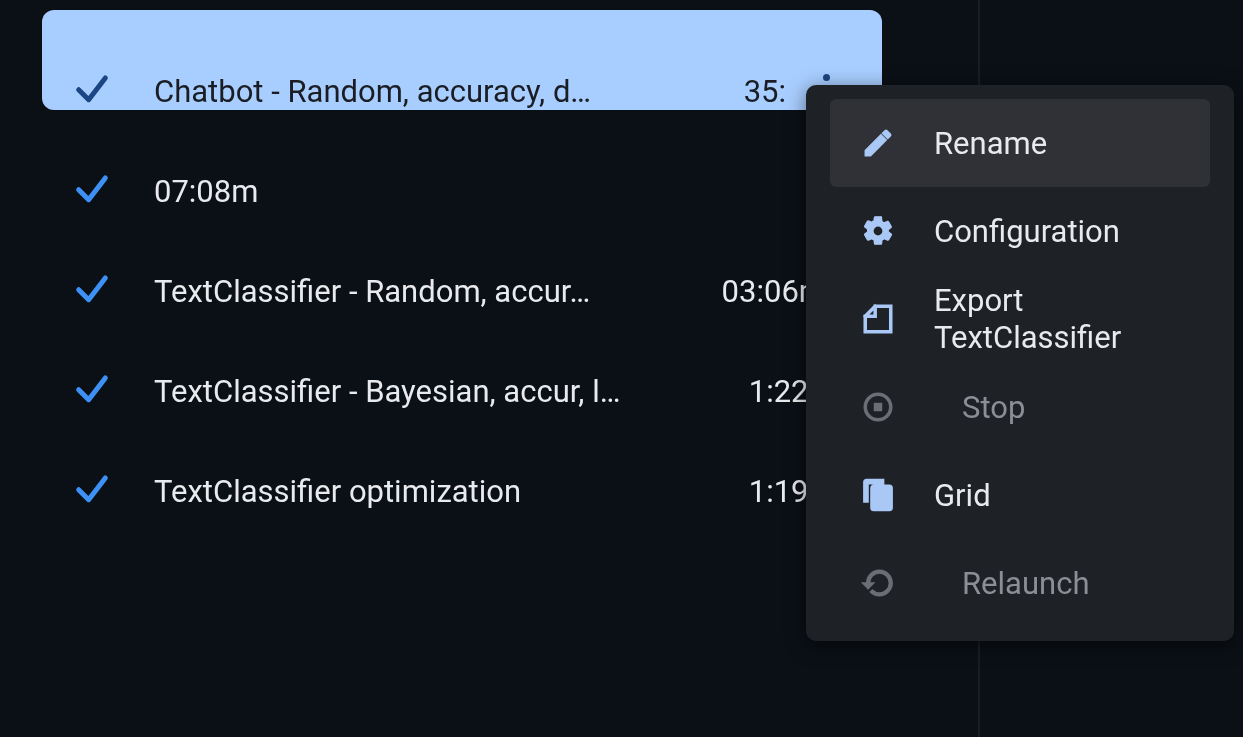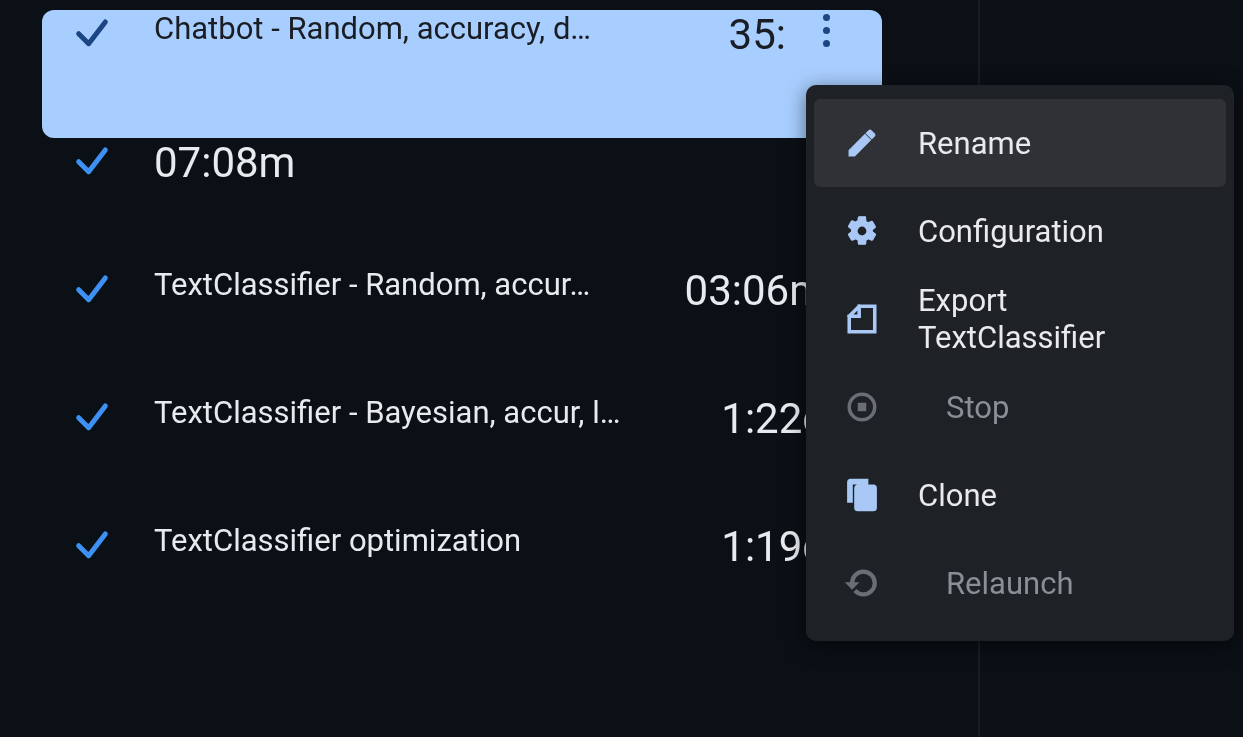--- a/index.html
+++ b/index.html
@@ -15,22 +15,22 @@
       position: relative;
       overflow: hidden;
     }
     .list-container {
       padding: 10px 0;
       width: 840px;
       margin-left: 42px;
     }
     .list-item {
       display: flex;
-      align-items: flex-start;
-      height: 128px;
+      align-items: flex-end;
+      height: 100px;
       border-radius: 12px;
       padding: 0 36px 0 28px;
       position: relative;
     }
     .list-item.selected {
       background: #a8ceff;
     }
     .list-item.selected .item-name,
     .list-item.selected .item-duration {
       color: #1a1d24;
@@ -53,21 +53,21 @@
     .item-name {
       flex: 1;
       font-size: 31px;
       color: #e8eaed;
       white-space: nowrap;
       overflow: hidden;
       text-overflow: ellipsis;
       padding-right: 30px;
     }
     .item-duration {
-      font-size: 42px;
+      font-size: 31px;
       color: #e8eaed;
       white-space: nowrap;
       margin-right: 20px;
     }
     .kebab-button {
       width: 40px;
       height: 40px;
       display: flex;
       align-items: center;
       justify-content: center;
@@ -87,21 +87,21 @@
       border-radius: 50%;
       display: block;
     }
     .context-menu {
       position: absolute;
       top: 85px;
       left: 806px;
       width: 428px;
       background: #1e2126;
       border-radius: 10px;
-      padding: 14px 0;
+      padding: 14px 16px;
       box-shadow: 0 4px 20px rgba(0,0,0,0.5);
       z-index: 100;
     }
     .menu-item {
       display: flex;
       align-items: center;
       height: 88px;
       padding: 0 36px;
       cursor: pointer;
     }
@@ -250,21 +250,21 @@
     </span>
     <span class="menu-label">Stop</span>
   </div>
 
   <div class="menu-item">
     <span class="menu-icon">
       <svg width="34" height="34" viewBox="0 0 24 24" stroke="none">
           <path d="M16 1H4c-1.1 0-2 .9-2 2v14h3V4h11V1zm4 4H9c-1.1 0-2 .9-2 2v14c0 1.1.9 2 2 2h11c1.1 0 2-.9 2-2V7c0-1.1-.9-2-2-2z"></path>
         </svg>
     </span>
-    <span class="menu-label">Clone</span>
+    <span class="menu-label">Grid</span>
   </div>
 
   <div class="menu-item disabled">
     <span class="menu-icon">
       <svg width="34" height="34" viewBox="0 0 24 24" stroke="none" fill="#6b6e74">
           <path d="M13 3a9 9 0 0 0-9 9H1l3.89 3.89.07.14L9 12H6c0-3.87 3.13-7 7-7s7 3.13 7 7-3.13 7-7 7c-1.93 0-3.68-.79-4.94-2.06l-1.42 1.42A8.95 8.95 0 0 0 13 21a9 9 0 0 0 0-18z"></path>
         </svg>
     </span>
     <span class="menu-label">Relaunch</span>
   </div>

